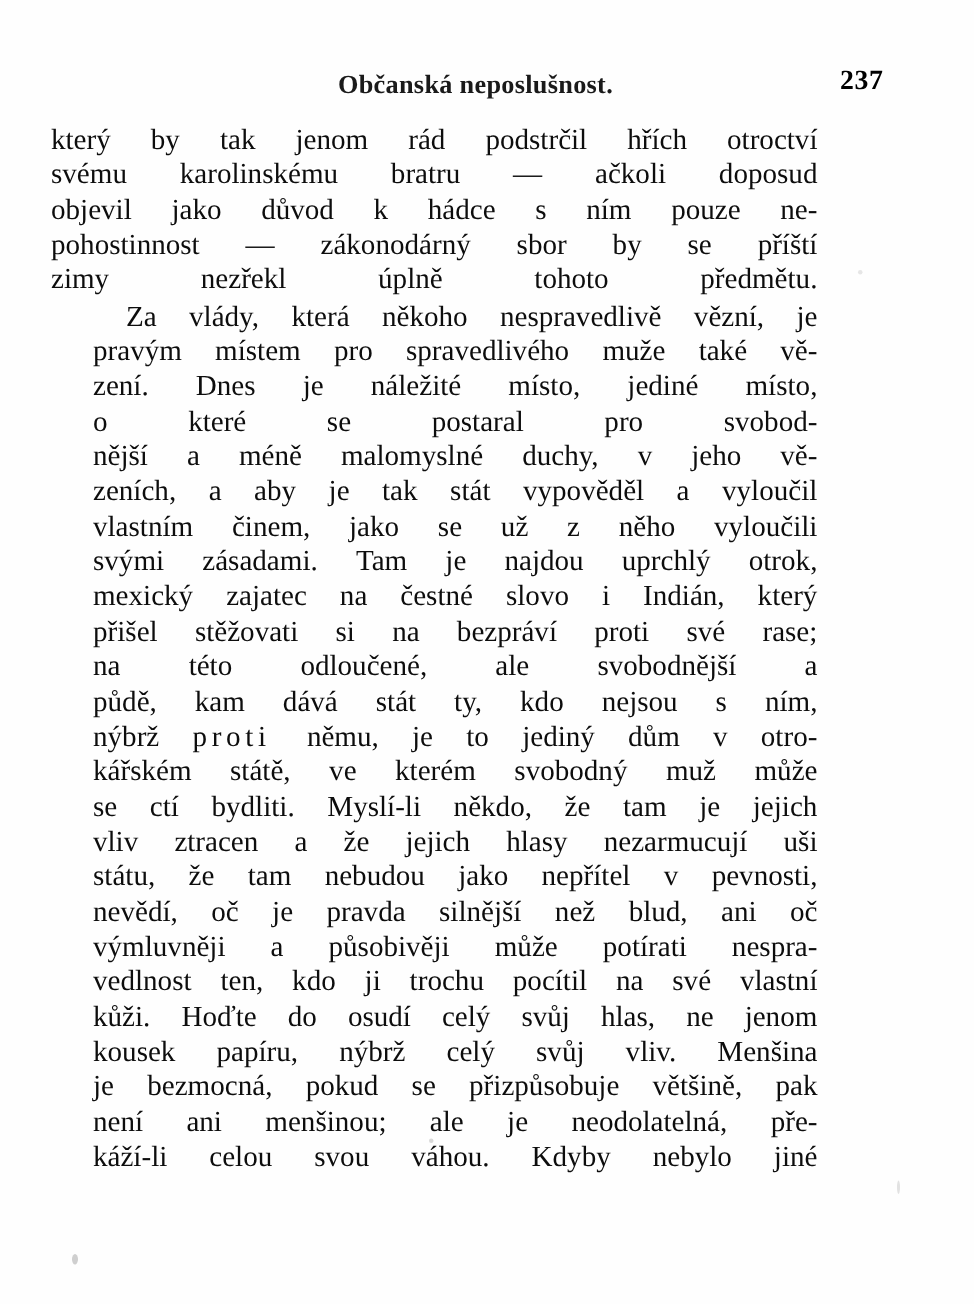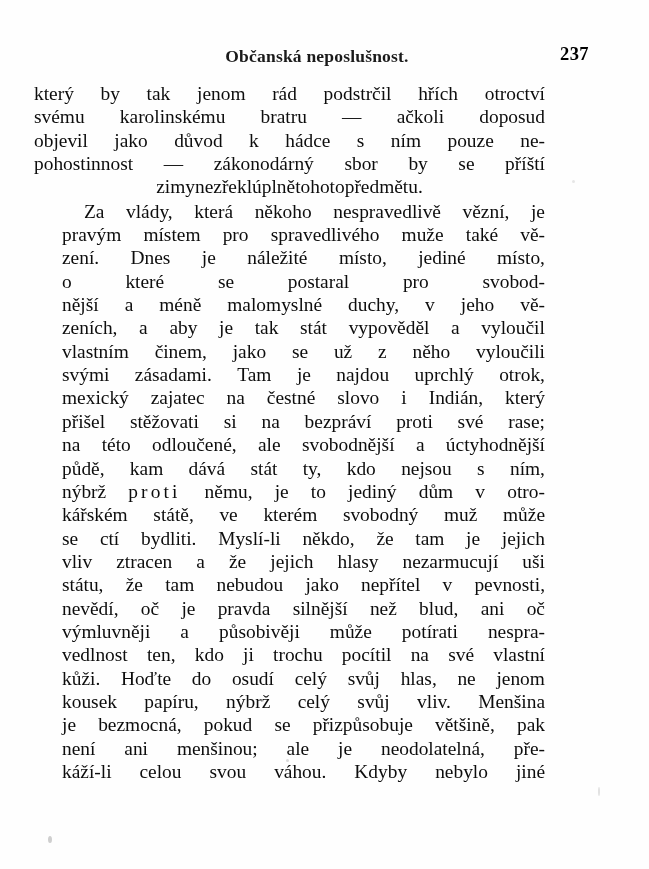--- a/index.html
+++ b/index.html
@@ -74,21 +74,21 @@
     display: flex;
     justify-content: space-between;
     font-size: 19.4px;
     line-height: 23.35px;
     height: 23.35px;
     white-space: pre;
     color: #0d0d0d;
   }
   
   .line.last {
-    justify-content: center;
+    justify-content: space-between;
   }
   
   .line.indent {
     padding-left: 22px;
   }
   .line .w {
     white-space: pre;
   }
   
   .line .sp {
@@ -127,21 +127,21 @@
         <div class="line indent"><span class="w">Za</span><span class="w">vlády,</span><span class="w">která</span><span class="w">někoho</span><span class="w">nespravedlivě</span><span class="w">vězní,</span><span class="w">je</span></div>
         <div class="line"><span class="w">pravým</span><span class="w">místem</span><span class="w">pro</span><span class="w">spravedlivého</span><span class="w">muže</span><span class="w">také</span><span class="w">vě-</span></div>
         <div class="line"><span class="w">zení.</span><span class="w">Dnes</span><span class="w">je</span><span class="w">náležité</span><span class="w">místo,</span><span class="w">jediné</span><span class="w">místo,</span></div>
         <div class="line"><span class="w">o</span><span class="w">které</span><span class="w">se</span><span class="w">postaral</span><span class="w">pro</span><span class="w">svobod-</span></div>
         <div class="line"><span class="w">nější</span><span class="w">a</span><span class="w">méně</span><span class="w">malomyslné</span><span class="w">duchy,</span><span class="w">v</span><span class="w">jeho</span><span class="w">vě-</span></div>
         <div class="line"><span class="w">zeních,</span><span class="w">a</span><span class="w">aby</span><span class="w">je</span><span class="w">tak</span><span class="w">stát</span><span class="w">vypověděl</span><span class="w">a</span><span class="w">vyloučil</span></div>
         <div class="line"><span class="w">vlastním</span><span class="w">činem,</span><span class="w">jako</span><span class="w">se</span><span class="w">už</span><span class="w">z</span><span class="w">něho</span><span class="w">vyloučili</span></div>
         <div class="line"><span class="w">svými</span><span class="w">zásadami.</span><span class="w">Tam</span><span class="w">je</span><span class="w">najdou</span><span class="w">uprchlý</span><span class="w">otrok,</span></div>
         <div class="line"><span class="w">mexický</span><span class="w">zajatec</span><span class="w">na</span><span class="w">čestné</span><span class="w">slovo</span><span class="w">i</span><span class="w">Indián,</span><span class="w">který</span></div>
         <div class="line"><span class="w">přišel</span><span class="w">stěžovati</span><span class="w">si</span><span class="w">na</span><span class="w">bezpráví</span><span class="w">proti</span><span class="w">své</span><span class="w">rase;</span></div>
-        <div class="line"><span class="w">na</span><span class="w">této</span><span class="w">odloučené,</span><span class="w">ale</span><span class="w">svobodnější</span><span class="w">a</span><span class="w">úctyhodnější</span></div>
+        <div class="line"><span class="w">na</span><span class="w">této</span><span class="w">odloučené,</span><span class="w">ale</span><span class="w">svobodnější</span><span class="w">a</span></div>
         <div class="line"><span class="w">půdě,</span><span class="w">kam</span><span class="w">dává</span><span class="w">stát</span><span class="w">ty,</span><span class="w">kdo</span><span class="w">nejsou</span><span class="w">s</span><span class="w">ním,</span></div>
         <div class="line"><span class="w">nýbrž</span><span class="w sp">proti</span><span class="w">němu,</span><span class="w">je</span><span class="w">to</span><span class="w">jediný</span><span class="w">dům</span><span class="w">v</span><span class="w">otro-</span></div>
         <div class="line"><span class="w">kářském</span><span class="w">státě,</span><span class="w">ve</span><span class="w">kterém</span><span class="w">svobodný</span><span class="w">muž</span><span class="w">může</span></div>
         <div class="line"><span class="w">se</span><span class="w">ctí</span><span class="w">bydliti.</span><span class="w">Myslí-li</span><span class="w">někdo,</span><span class="w">že</span><span class="w">tam</span><span class="w">je</span><span class="w">jejich</span></div>
         <div class="line"><span class="w">vliv</span><span class="w">ztracen</span><span class="w">a</span><span class="w">že</span><span class="w">jejich</span><span class="w">hlasy</span><span class="w">nezarmucují</span><span class="w">uši</span></div>
         <div class="line"><span class="w">státu,</span><span class="w">že</span><span class="w">tam</span><span class="w">nebudou</span><span class="w">jako</span><span class="w">nepřítel</span><span class="w">v</span><span class="w">pevnosti,</span></div>
         <div class="line"><span class="w">nevědí,</span><span class="w">oč</span><span class="w">je</span><span class="w">pravda</span><span class="w">silnější</span><span class="w">než</span><span class="w">blud,</span><span class="w">ani</span><span class="w">oč</span></div>
         <div class="line"><span class="w">výmluvněji</span><span class="w">a</span><span class="w">působivěji</span><span class="w">může</span><span class="w">potírati</span><span class="w">nespra-</span></div>
         <div class="line"><span class="w">vedlnost</span><span class="w">ten,</span><span class="w">kdo</span><span class="w">ji</span><span class="w">trochu</span><span class="w">pocítil</span><span class="w">na</span><span class="w">své</span><span class="w">vlastní</span></div>
         <div class="line"><span class="w">kůži.</span><span class="w">Hoďte</span><span class="w">do</span><span class="w">osudí</span><span class="w">celý</span><span class="w">svůj</span><span class="w">hlas,</span><span class="w">ne</span><span class="w">jenom</span></div>

